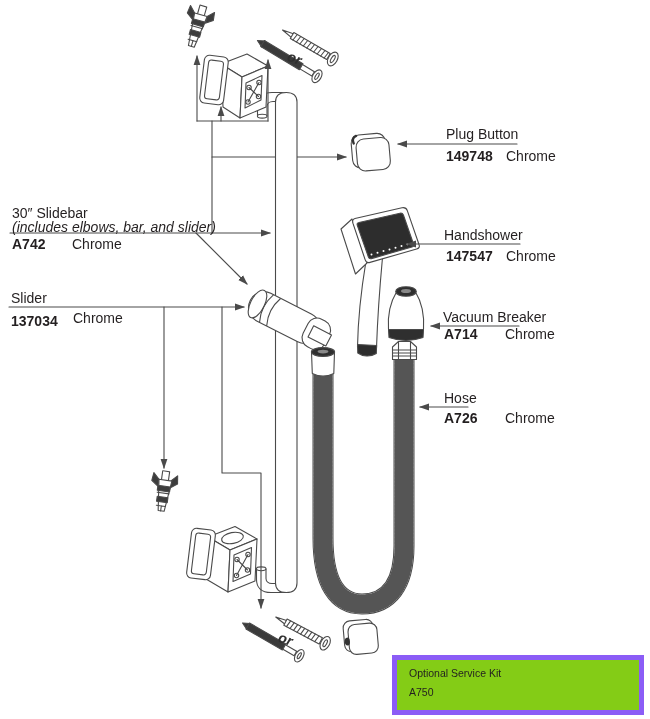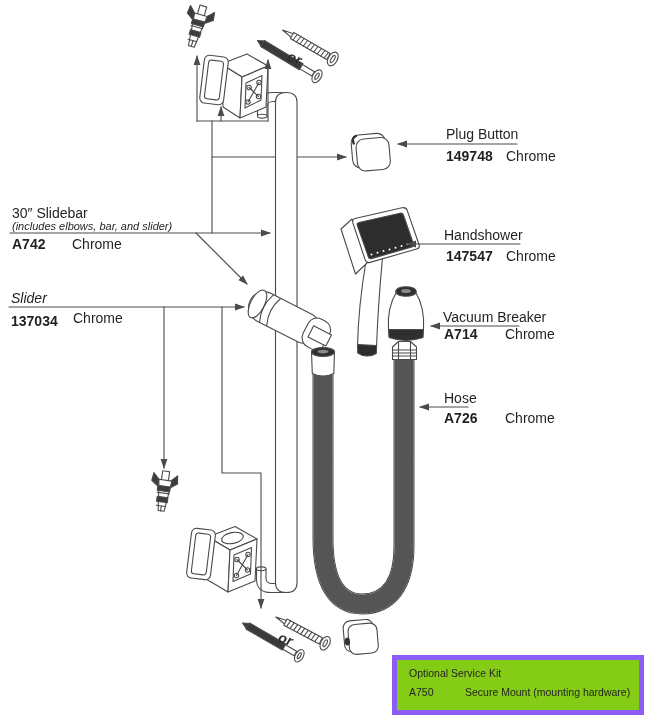--- a/index.html
+++ b/index.html
@@ -1,20 +1,20 @@
 <!DOCTYPE html>
 <html><head>
 <meta charset="utf-8">
 <style>
   html,body{margin:0;padding:0;background:#fff;}
   #page{position:relative;width:650px;height:719px;background:#fff;overflow:hidden;
         font-family:"Liberation Sans",sans-serif;color:#231f20;}
   #art{position:absolute;left:0;top:0;}
   .callout{position:absolute;font-size:14px;line-height:1.1;white-space:nowrap;color:#231f20;}
-  .callout.sub{font-size:11px;font-style:italic;}
+  .callout.sub{font-size:14px;font-style:italic;}
   .callout.num{font-weight:bold;}
   #service-kit{position:absolute;left:392px;top:655px;width:242px;height:50px;
                border:5px solid #8b5cf6;background:#84cc16;}
   #service-kit .sk{position:absolute;font-size:10.5px;white-space:nowrap;}
   #service-kit .sk.title{left:12px;top:7px;}
   #service-kit .sk.num{left:12px;top:26px;font-weight:normal;}
   #service-kit .sk.desc{left:68px;top:26px;}
 </style>
 </head>
 <body>
@@ -204,21 +204,21 @@
       <path d="M468,407 L420,407" marker-end="url(#ah)"></path>
     </g>
   </g>
 </svg>
 
 <div class="callout" style="left:12px;top:206px;">30″ Slidebar</div>
 <div class="callout sub" style="left:12px;top:220px;">(includes elbows, bar, and slider)</div>
 <div class="callout num" style="left:12px;top:237px;">A742</div>
 <div class="callout" style="left:72px;top:237px;">Chrome</div>
 
-<div class="callout" style="left:11px;top:291px;font-style:italic;">Slider</div>
+<div class="callout" style="left:11px;top:291px;">Slider</div>
 <div class="callout num" style="left:11px;top:314px;">137034</div>
 <div class="callout" style="left:73px;top:311px;">Chrome</div>
 
 <div class="callout" style="left:446px;top:127px;">Plug Button</div>
 <div class="callout num" style="left:446px;top:149px;">149748</div>
 <div class="callout" style="left:506px;top:149px;">Chrome</div>
 
 <div class="callout" style="left:444px;top:228px;">Handshower</div>
 <div class="callout num" style="left:446px;top:249px;">147547</div>
 <div class="callout" style="left:506px;top:249px;">Chrome</div>
@@ -227,16 +227,15 @@
 <div class="callout num" style="left:444px;top:327px;text-align:center;">A714</div>
 <div class="callout" style="left:505px;top:327px;">Chrome</div>
 
 <div class="callout" style="left:444px;top:391px;">Hose</div>
 <div class="callout num" style="left:444px;top:411px;">A726</div>
 <div class="callout" style="left:505px;top:411px;">Chrome</div>
 
 <div id="service-kit">
   <div class="sk title">Optional Service Kit</div>
   <div class="sk num">A750</div>
-  <div class="sk desc">Secure Mount (mounting hardware)</div>
 </div>
 
 </div>
 
 </body></html>

